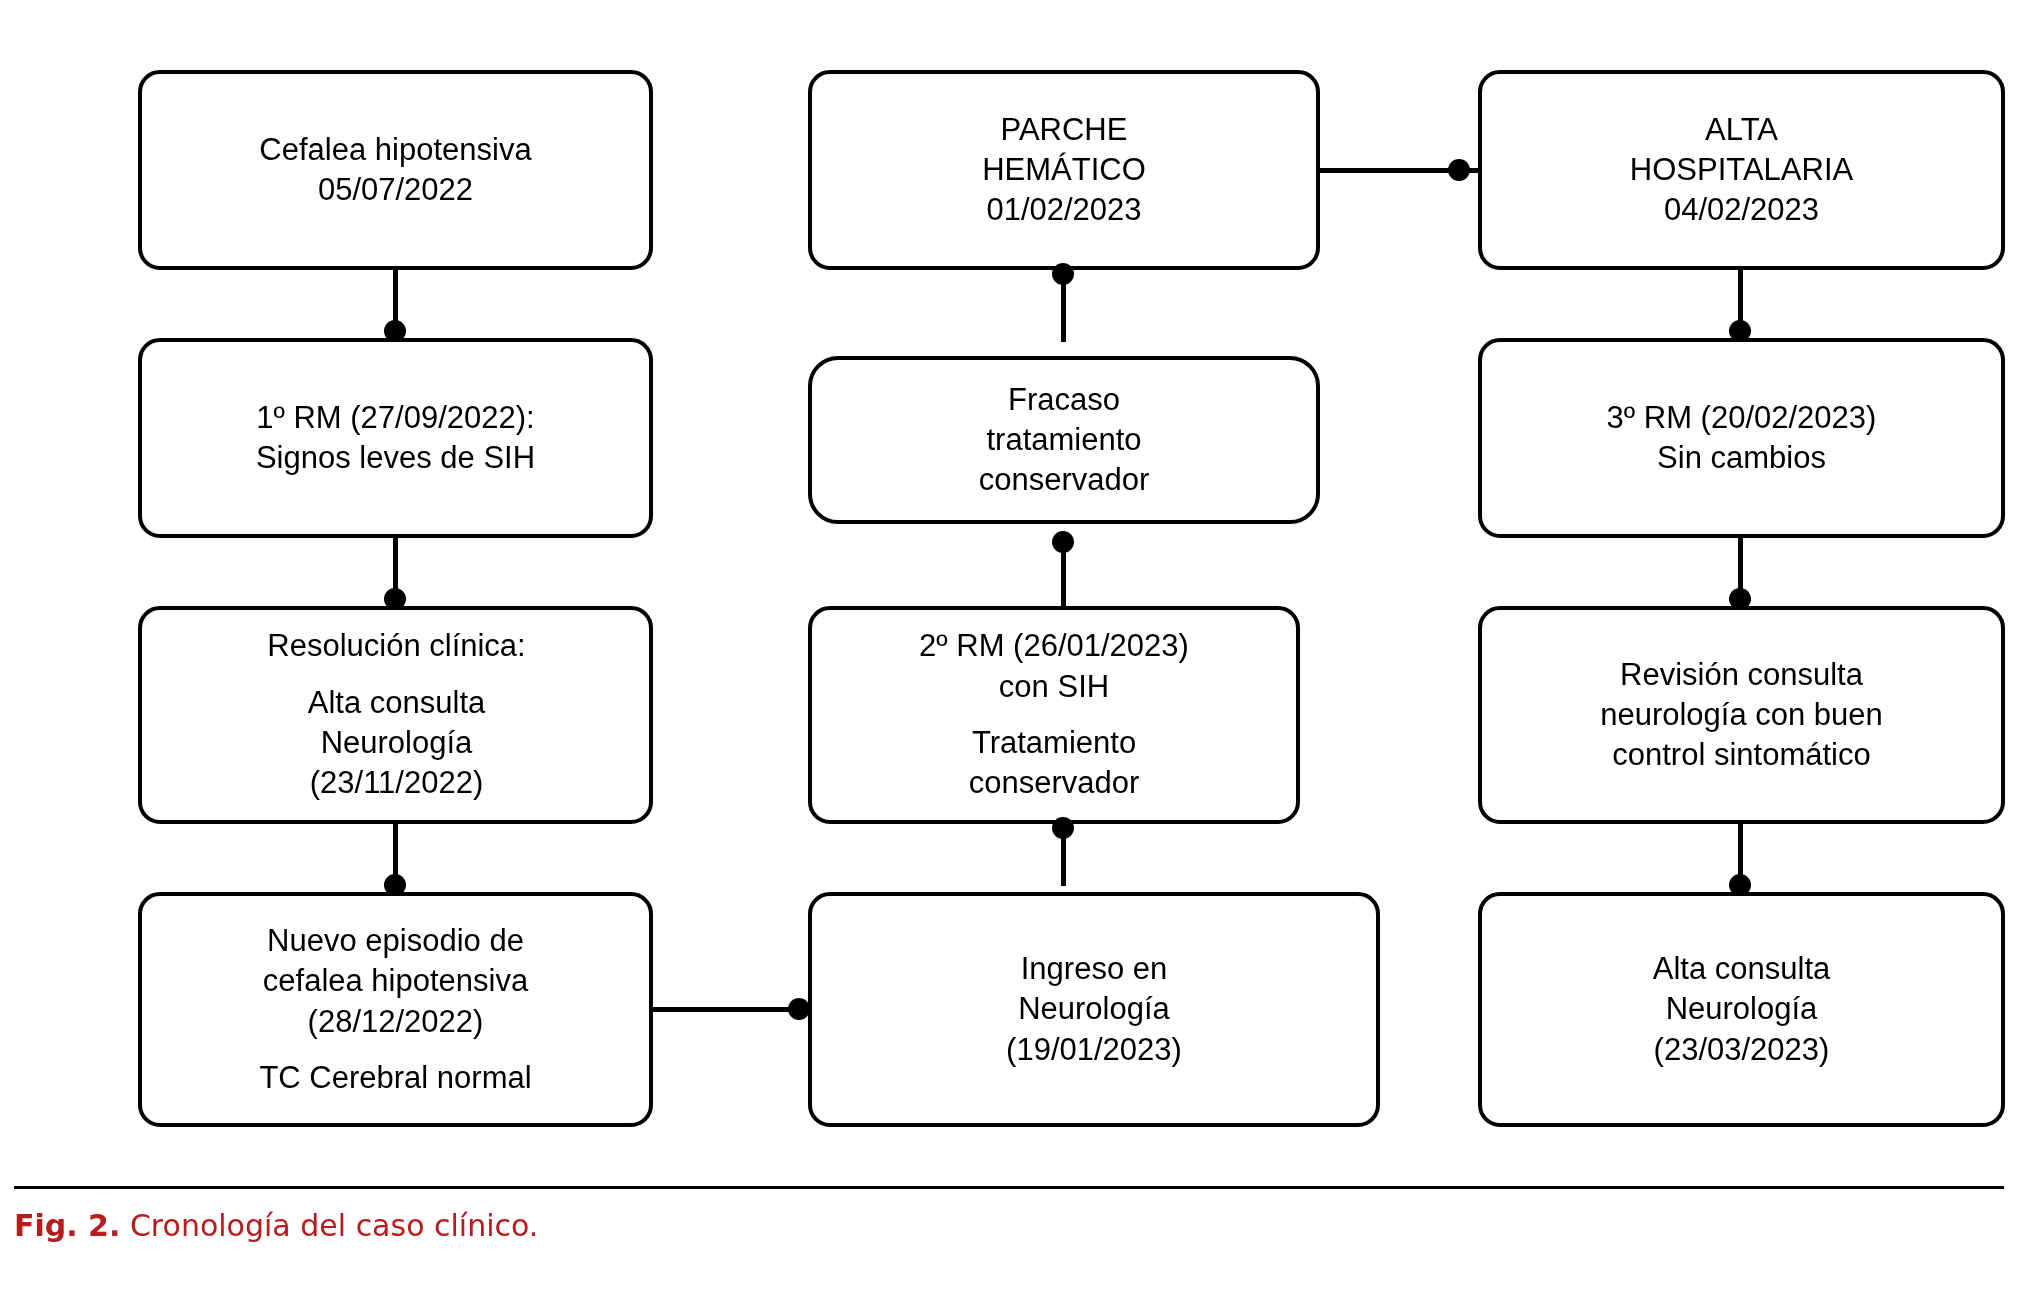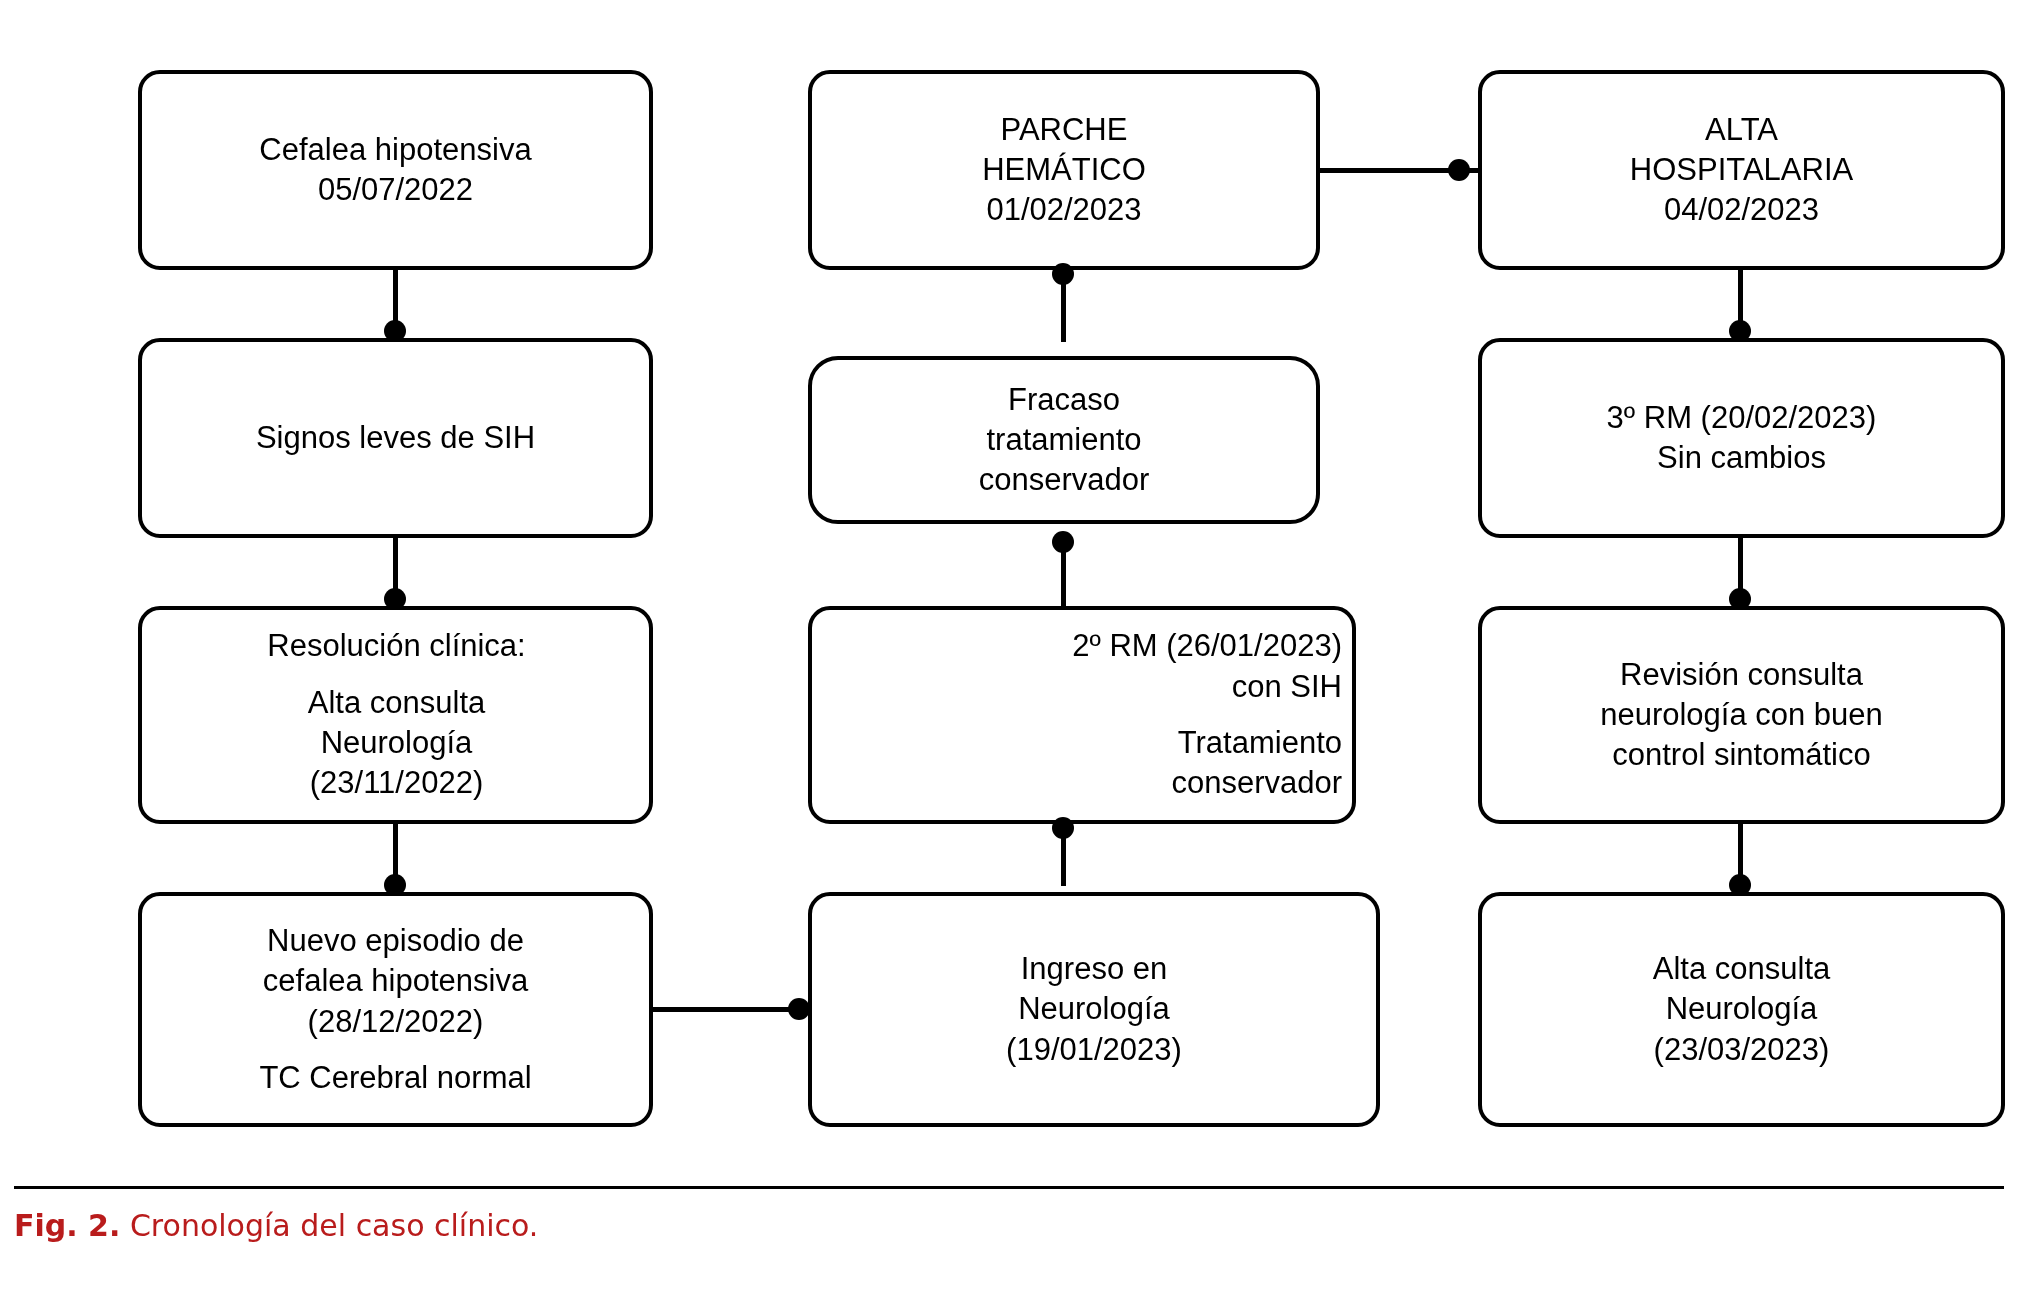--- a/index.html
+++ b/index.html
@@ -95,20 +95,21 @@
 
   <div class="node" style="left:138px; top:70px; width:515px; height:200px;">
     <span class="ln">Cefalea hipotensiva</span>
     <span class="ln">05/07/2022</span>
   </div>
 
   <div class="conn-v" style="left:393px; top:270px; height:72px;"></div>
   <div class="dot" style="left:384px; top:320px;"></div>
 
   <div class="node" style="left:138px; top:338px; width:515px; height:200px;">
+    <span class="ln">1º RM (27/09/2022):</span>
     <span class="ln">Signos leves de SIH</span>
   </div>
 
   <div class="conn-v" style="left:393px; top:538px; height:72px;"></div>
   <div class="dot" style="left:384px; top:588px;"></div>
 
   <div class="node" style="left:138px; top:606px; width:515px; height:218px;padding-left:12px;">
     <span class="ln">Resolución clínica:</span>
     <span class="gap"></span>
     <span class="ln">Alta consulta</span>
@@ -144,21 +145,21 @@
 
   <div class="node" style="left:808px; top:356px; width:512px; height:168px;border-radius:30px;">
     <span class="ln">Fracaso</span>
     <span class="ln">tratamiento</span>
     <span class="ln">conservador</span>
   </div>
 
   <div class="conn-v" style="left:1061px; top:538px; height:72px;"></div>
   <div class="dot" style="left:1052px; top:531px;"></div>
 
-  <div class="node" style="left:808px; top:606px; width:548px; height:218px;align-items:flex-end;">
+  <div class="node" style="left:808px; top:606px; width:492px; height:218px;">
     <span class="ln">2º RM (26/01/2023)</span>
     <span class="ln">con SIH</span>
     <span class="gap"></span>
     <span class="ln">Tratamiento</span>
     <span class="ln">conservador</span>
   </div>
 
   <div class="conn-v" style="left:1061px; top:824px; height:62px;"></div>
   <div class="dot" style="left:1052px; top:817px;"></div>
 

